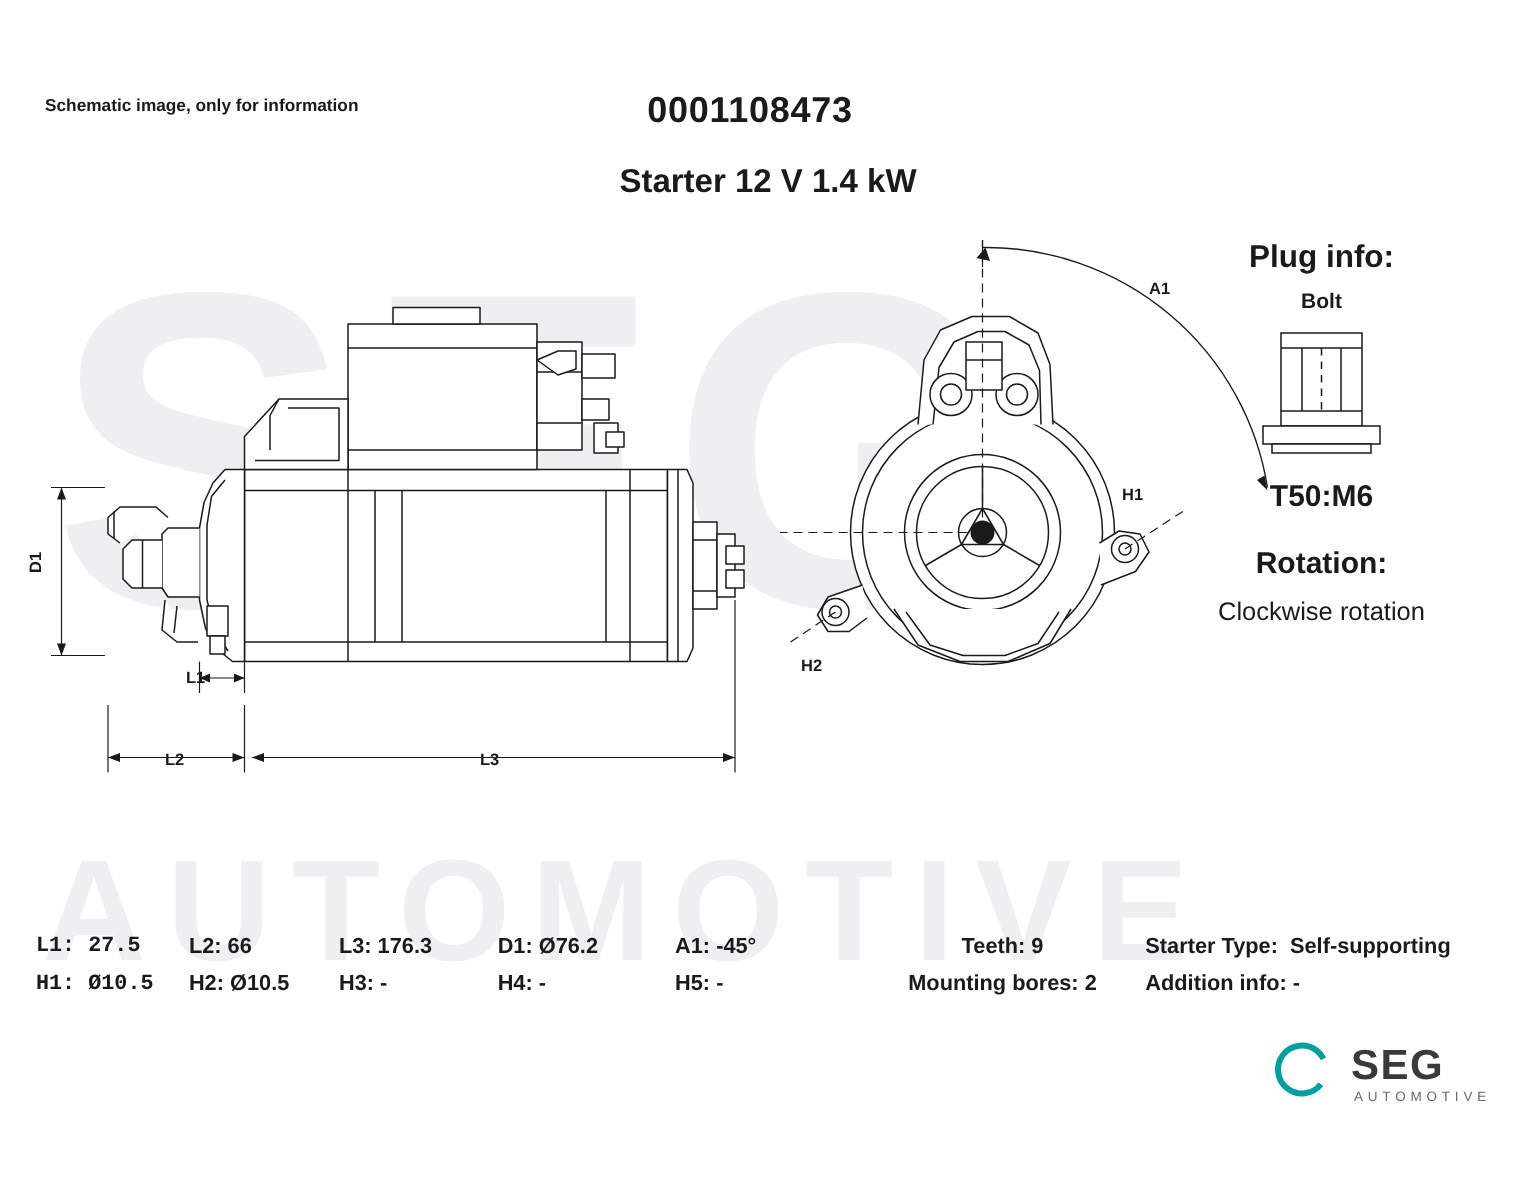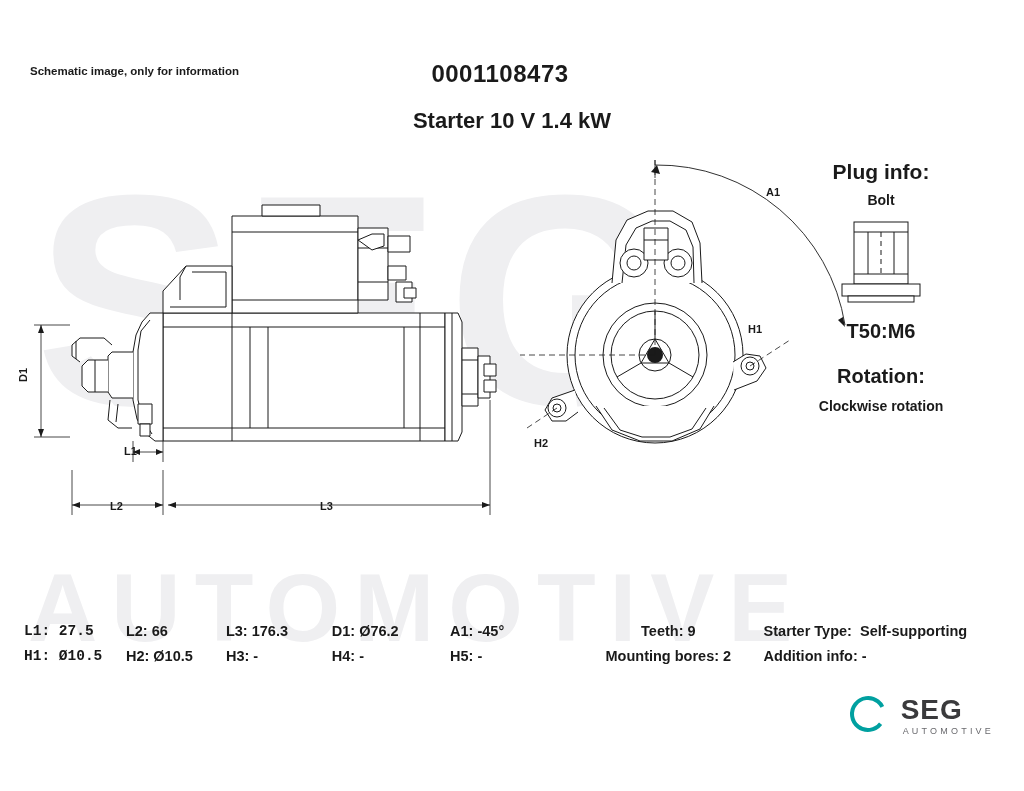--- a/index.html
+++ b/index.html
@@ -110,22 +110,22 @@
   }
   .bolt-svg-wrap {
     height: 92px;
   }
   .plug-line {
     font-size: 20px;
     font-weight: bold;
     margin-top: 14px;
   }
   .plug-line.small {
-    font-size: 14px;
-    font-weight: bold;
+    font-size: 17px;
+    font-weight: normal;
     margin-top: 10px;
   }
   .rotation-title {
     font-size: 20px;
     font-weight: bold;
     margin-top: 22px;
   }
 
   
   .specs {
@@ -187,21 +187,21 @@
 </head>
 <body>
 
 <div class="watermark">
   <div class="wm-text wm-seg">SEG</div>
   <div class="wm-text wm-auto">AUTOMOTIVE</div>
 </div>
 
 <div class="note">Schematic image, only for information</div>
 <div class="title-part">0001108473</div>
-<div class="title-desc">Starter 10 V 1.4 kW</div>
+<div class="title-desc">Starter 12 V 1.4 kW</div>
 
 <svg class="drawing" viewBox="0 0 1024 791">
   <g stroke="#1a1a1a" fill="none" stroke-width="1" stroke-linejoin="round">
 
     <g>
 
       <rect x="163" y="313" width="282" height="128" fill="#ffffff" stroke="#1a1a1a"></rect>
 
       <line x1="163" y1="327" x2="445" y2="327"></line>
       <line x1="163" y1="428" x2="445" y2="428"></line>

